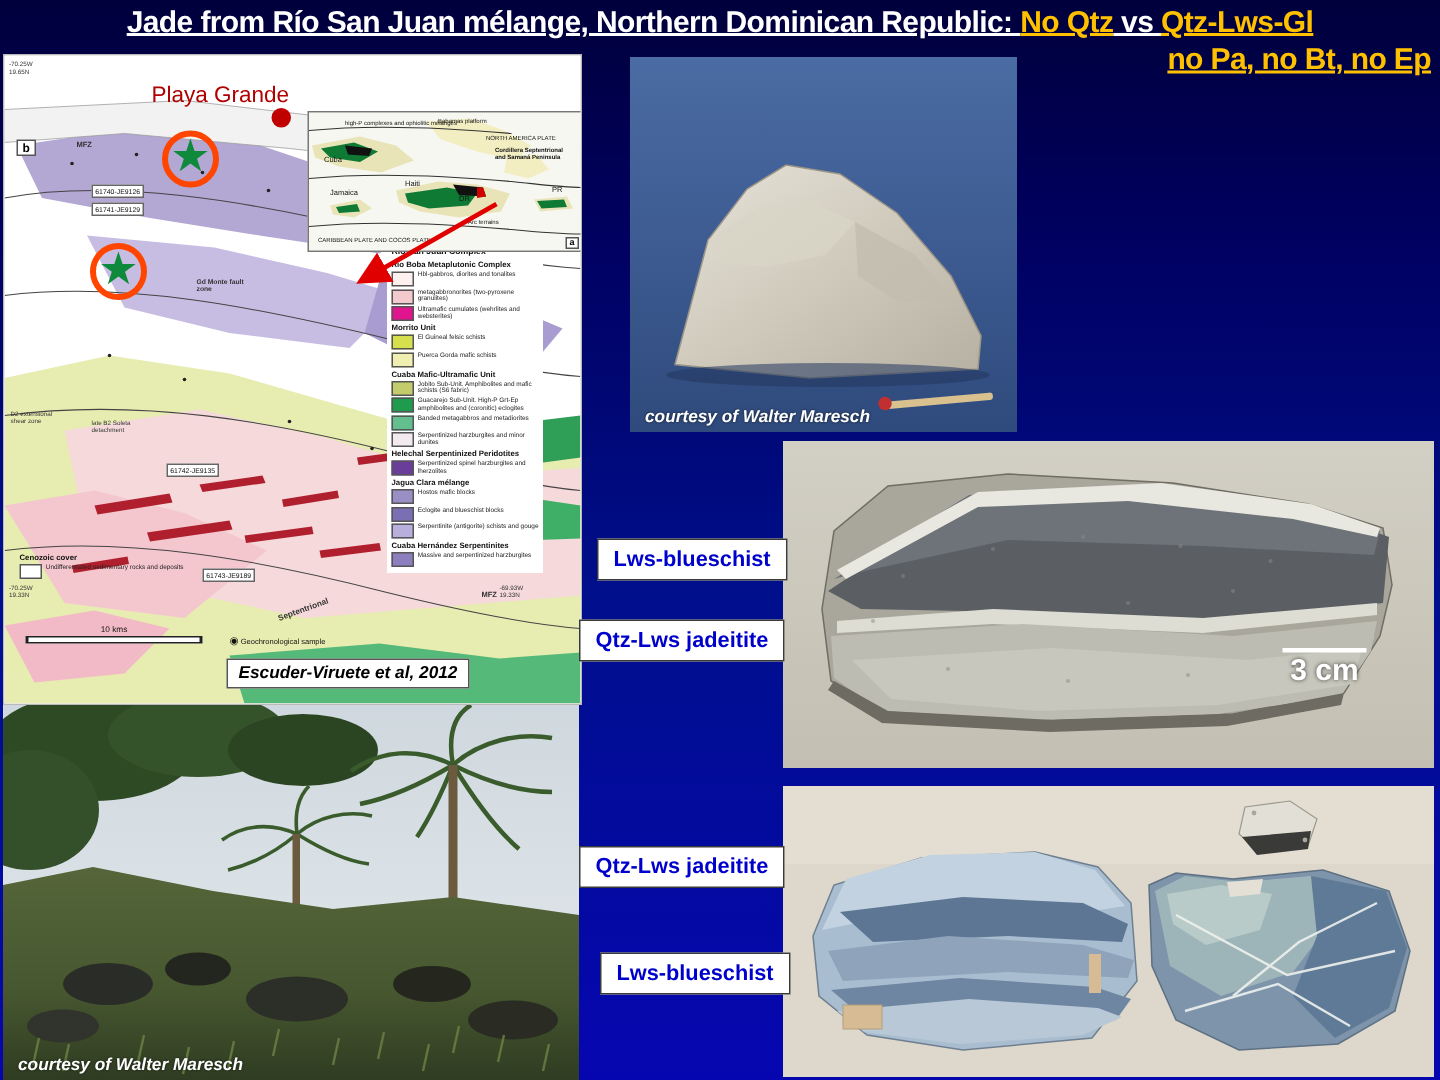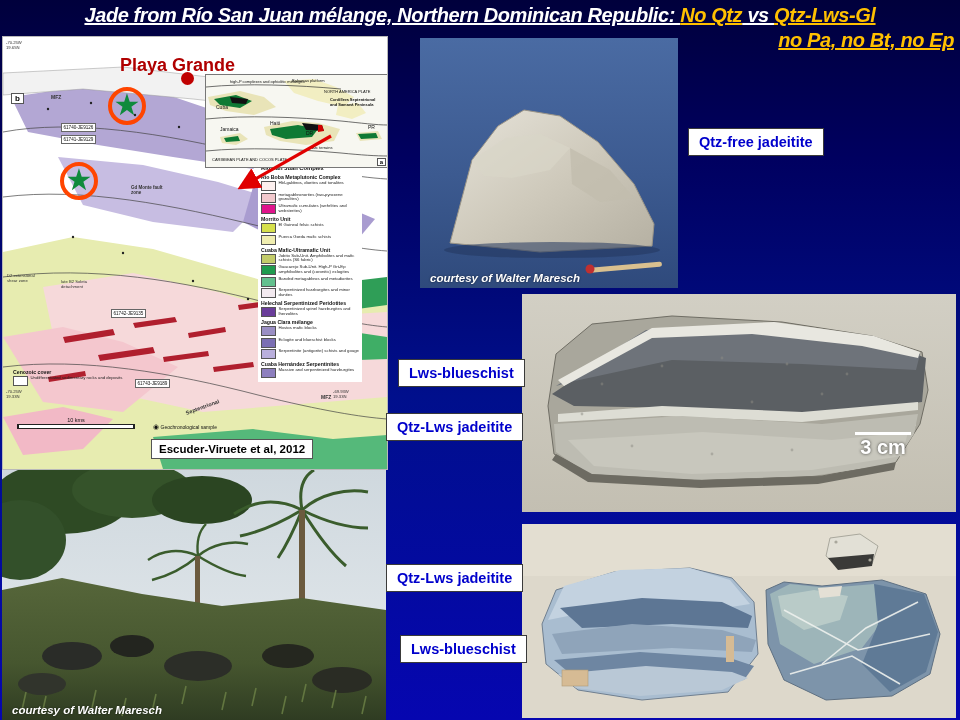--- a/index.html
+++ b/index.html
@@ -11,21 +11,21 @@
   #slide{
     position:relative;width:960px;height:720px;
     background:linear-gradient(180deg,#00003c 0%,#000060 22%,#000f8c 55%,#0606b0 100%);
     overflow:hidden;
   }
 
   
   #title-bar{
     position:absolute;left:0;top:0;width:960px;height:52px;
     text-align:center;line-height:25px;
-    font-weight:bold;font-style:italic;font-size:20px;
+    font-weight:bold;font-size:20px;
     letter-spacing:-0.4px;
     white-space:nowrap;
     padding-top:3px;
     box-sizing:border-box;
   }
   #title-bar .t-gold{color:#ffc000;text-decoration:underline;}
   #title-bar .t-plain{color:#ffffff;text-decoration:underline;}
   #title-line2{display:block;text-align:right;padding-right:6px;}
 
   
@@ -38,22 +38,22 @@
   .mapbox-lab{
     position:absolute;font-size:4.6px;color:#111;background:#fff;
     border:0.5px solid #666;padding:0.5px 1.5px;line-height:6px;white-space:nowrap;
   }
   .panel-letter{
     position:absolute;font-size:8px;font-weight:bold;color:#000;
     background:#fff;border:1px solid #555;padding:0 3px;
   }
   #playa-grande{
     position:absolute;left:98px;top:18px;
-    font-size:18px;font-weight:bold;color:#b00000;
-    font-family:"Liberation Sans",sans-serif;white-space:nowrap;margin-left:19px;
+    font-size:15px;font-weight:normal;color:#b00000;
+    font-family:"Liberation Sans",sans-serif;white-space:nowrap;
   }
   #playa-dot{
     position:absolute;left:178px;top:35px;width:13px;height:13px;
     border-radius:50%;background:#c00000;
   }
   .star-ring{
     position:absolute;border:4px solid #ff4500;border-radius:50%;
     width:38px;height:38px;box-sizing:border-box;
   }
   .star{
@@ -72,21 +72,21 @@
   .leg-tx{font-size:4.3px;line-height:4.6px;color:#222;}
   
   #map-scale{position:absolute;left:14px;top:380px;width:118px;}
   #map-scale .lbl{font-size:5.5px;text-align:center;color:#111;margin-bottom:1px;}
   #map-scale .bar{height:3px;border:1px solid #222;border-left-width:2px;border-right-width:2px;background:#fff;}
   #cenozoic{position:absolute;left:10px;top:330px;width:130px;}
   #geochron{position:absolute;left:150px;top:386px;font-size:5px;color:#111;}
   #escuder{
     position:absolute;left:148px;top:402px;
     background:#ffffff;border:1px solid #555;
-    padding:3px 7px;font-size:11.5px;font-weight:bold;color:#000;
+    padding:3px 7px;font-size:11.5px;font-weight:bold;font-style:italic;color:#000;
     white-space:nowrap;
   }
   
   #inset-map{
     position:absolute;left:202px;top:37px;width:182px;height:92px;
     background:#f4f4ee;border:1px solid #777;overflow:hidden;
   }
   .inset-lab{position:absolute;font-size:4px;color:#111;line-height:5px;white-space:nowrap;}
   #inset-letter{position:absolute;right:2px;bottom:1px;font-size:6px;font-weight:bold;background:#fff;border:1px solid #555;padding:0 2px;}
   #red-arrow{position:absolute;left:228px;top:95px;width:110px;height:60px;pointer-events:none;}
@@ -527,19 +527,18 @@
           <path d="M360,244 L364,226"></path>
           <path d="M120,246 L124,228"></path>
         <path d="M250,236 L254,218"></path>
           <path d="M180,234 L184,216"></path>
           <path d="M300,232 L304,214"></path>
       </g>
     </svg>
     <div class="caption">courtesy of Walter Maresch</div>
   </div>
 
-  <div id="lab-qtzfree" class="callout">Qtz-free jadeitite</div>
   <div id="lab-lwsbs1" class="callout">Lws-blueschist</div>
   <div id="lab-qtzlws1" class="callout">Qtz-Lws jadeitite</div>
   <div id="lab-qtzlws2" class="callout">Qtz-Lws jadeitite</div>
   <div id="lab-lwsbs2" class="callout">Lws-blueschist</div>
 
 </div>
 
 </body></html>

